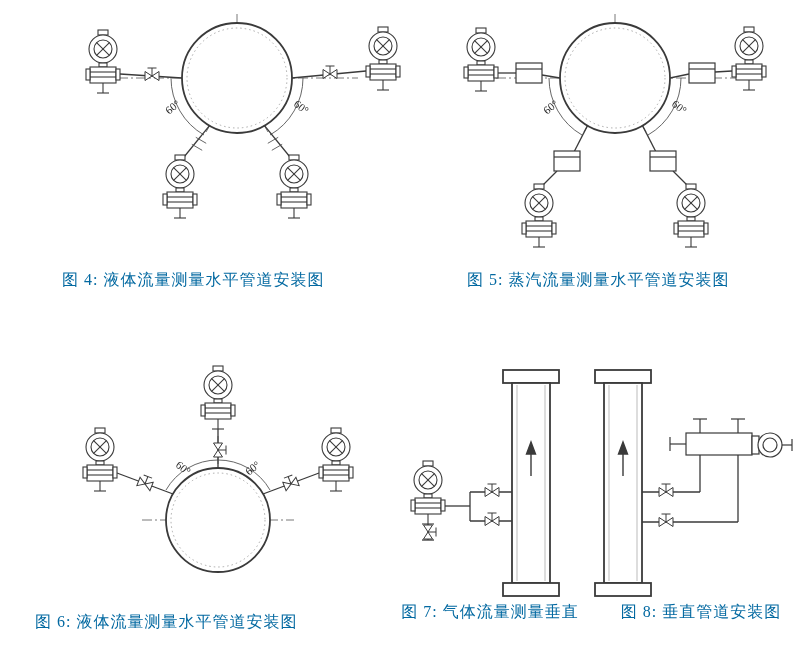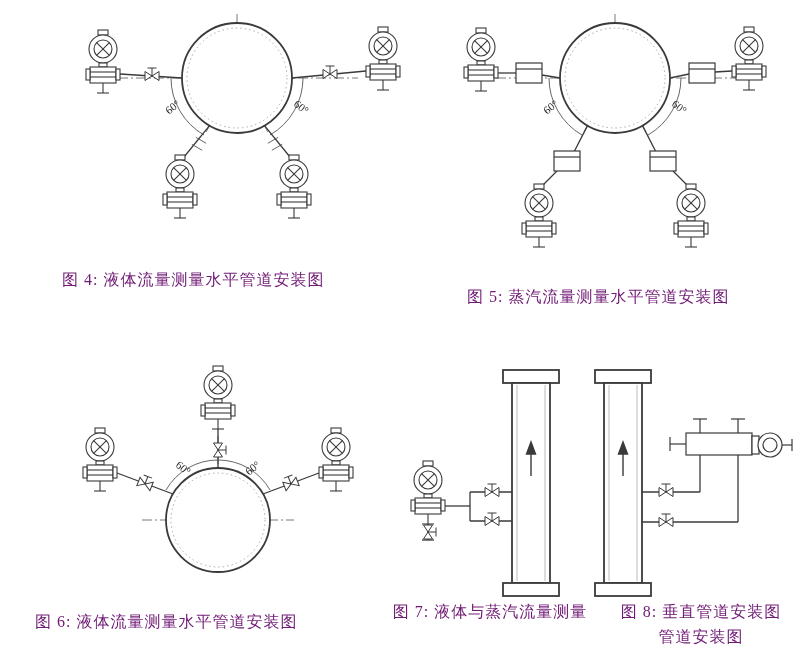--- a/index.html
+++ b/index.html
@@ -9,21 +9,21 @@
     width: 811px; height: 665px;
     background: #ffffff;
     overflow: hidden;
   }
   .page svg { position: absolute; left: 0; top: 0; }
   .cap {
     position: absolute;
     font-family: "Liberation Serif", serif;
     font-size: 16px;
     letter-spacing: 1px;
-    color: #701a75;
+    color: #0369a1;
     white-space: nowrap;
   }
   .cap.block { white-space: normal; text-align: center; line-height: 25px; }
   
   .cl   { stroke:#6a6a6a; stroke-width:0.9; stroke-dasharray:10 3 2 3; fill:none; }
   .pipe { fill:#ffffff; stroke:#3a3a3a; stroke-width:1.8; }
   .tex  { fill:none; stroke:#aaaaaa; stroke-width:1; stroke-dasharray:1.5 3; }
   .thin { fill:none; stroke:#555555; stroke-width:0.9; }
   .ln   { stroke:#3a3a3a; stroke-width:1.3; fill:none; }
   .shade{ stroke:#bbbbbb; stroke-width:1; fill:none; }
@@ -203,26 +203,25 @@
         <circle cx="770" cy="445" r="12"></circle>
         <circle cx="770" cy="445" r="7"></circle>
         <line x1="782" y1="445" x2="792" y2="445"></line>
         <line x1="792" y1="439" x2="792" y2="451"></line>
       </g>
     </g>
   </svg>
 
   <div class="cap" style="left:62px; top:270px;">图 4: 液体流量测量水平管道安装图</div>
 
-  <div class="cap" style="left:467px; top:270px;margin-top:17px;">图 5: 蒸汽流量测量水平管道安装图</div>
+  <div class="cap" style="left:467px; top:270px;">图 5: 蒸汽流量测量水平管道安装图</div>
 
   <div class="cap" style="left:35px; top:612px;">图 6: 液体流量测量水平管道安装图</div>
 
   <div class="cap block" style="left:374px; top:599px; width:232px;">
-    <div>图 7: 液体与蒸汽流量测量</div>
+    <div>图 7: 气体流量测量垂直</div>
   </div>
 
   <div class="cap block" style="left:601px; top:599px; width:200px;">
     <div>图 8: 垂直管道安装图</div>
-    <div>管道安装图</div>
   </div>
 
 </div>
 
 </body></html>

